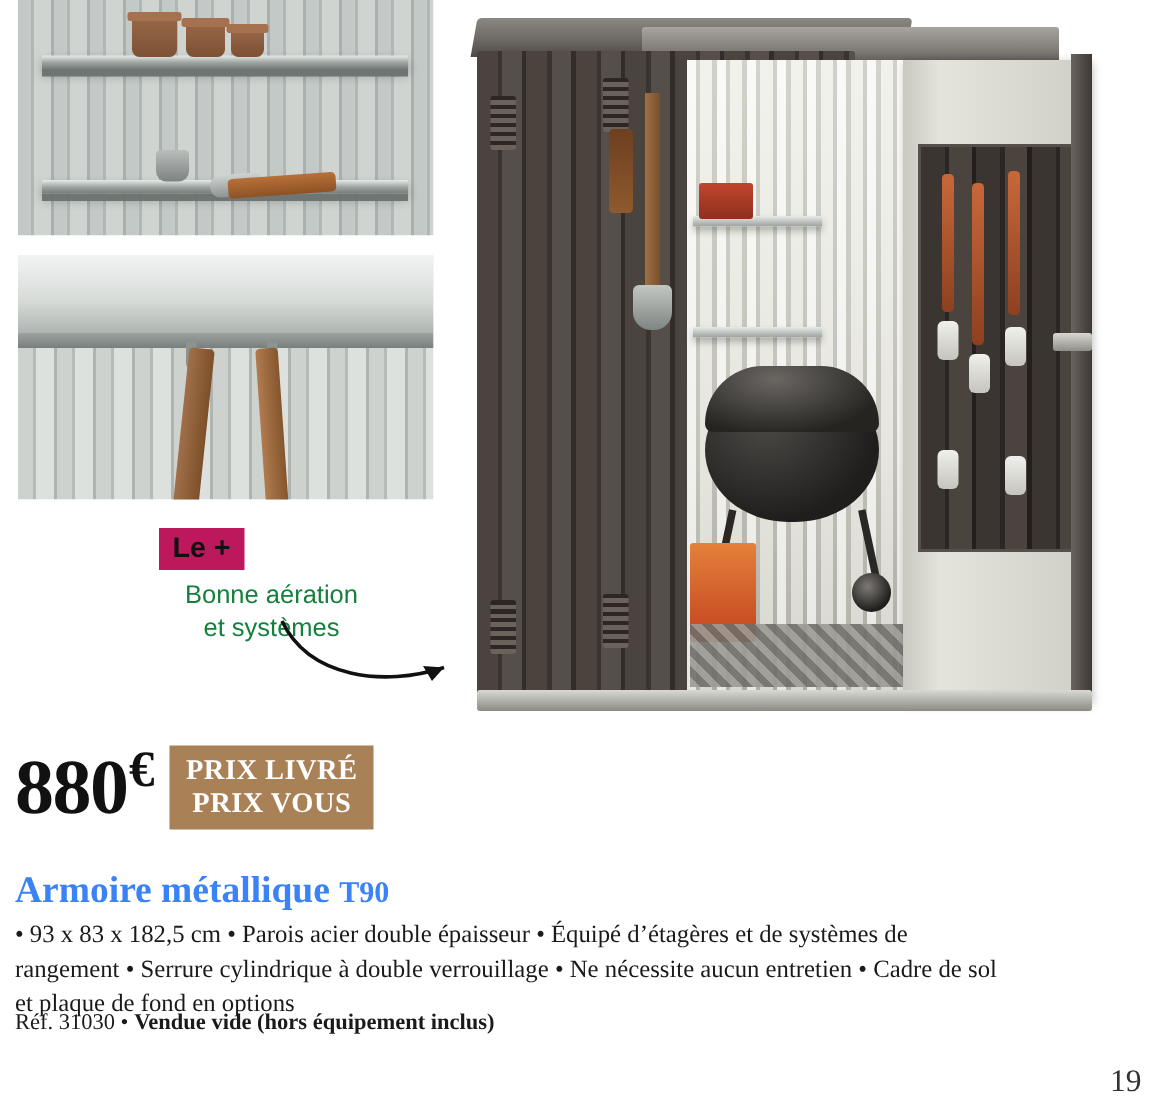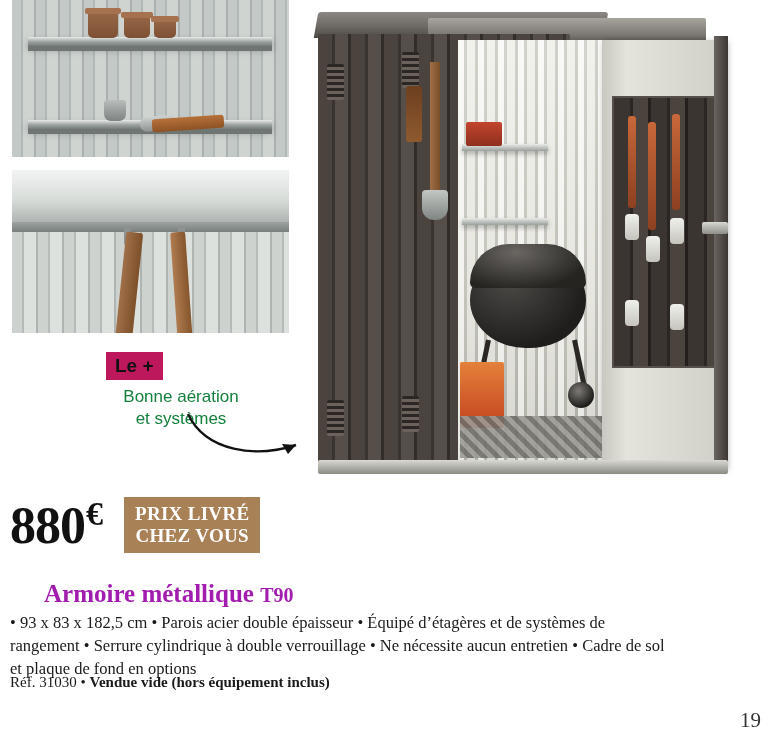--- a/index.html
+++ b/index.html
@@ -417,42 +417,41 @@
     letter-spacing: -1px;
     color: #111;
     line-height: 1;
   }
   .price .euro {
     font-size: 34px;
     vertical-align: super;
     margin-left: 1px;
   }
   .price-badge {
-    margin-left: 22px;
+    margin-left: 11px;
     background: #a98157;
     color: #fff;
     font-family: "Liberation Serif", serif;
     font-weight: bold;
     font-size: 19px;
     line-height: 1.12;
     padding: 6px 11px 7px 11px;
     text-align: center;
     letter-spacing: .3px;
   }
 
   
   .title {
     position: absolute;
     left: 10px;
     top: 580px;
     font-family: "Liberation Serif", serif;
     font-weight: bold;
     font-size: 25px;
-    color: #a21caf;
-    margin-left: 34px;
+    color: #3b82f6;
   }
   .title .model {
     font-size: 20px;
   }
   .desc {
     position: absolute;
     left: 10px;
     top: 612px;
     width: 660px;
     font-family: "Liberation Serif", serif;
@@ -564,21 +563,21 @@
     </svg>
   </div>
 </div>
 
 <div class="price-row">
   <div class="price">
     <span>880</span><span class="euro">€</span>
   </div>
   <div class="price-badge">
     <div>PRIX LIVRÉ</div>
-    <div>CHEZ VOUS</div>
+    <div>PRIX VOUS</div>
   </div>
 </div>
 
 <div class="title">
   <span>Armoire métallique</span>
   <span class="model">T90</span>
 </div>
 
 <div class="desc">• 93 x 83 x 182,5 cm • Parois acier double épaisseur • Équipé d’étagères et de systèmes de rangement • Serrure cylindrique à double verrouillage • Ne nécessite aucun entretien • Cadre de sol et plaque de fond en options</div>
 

